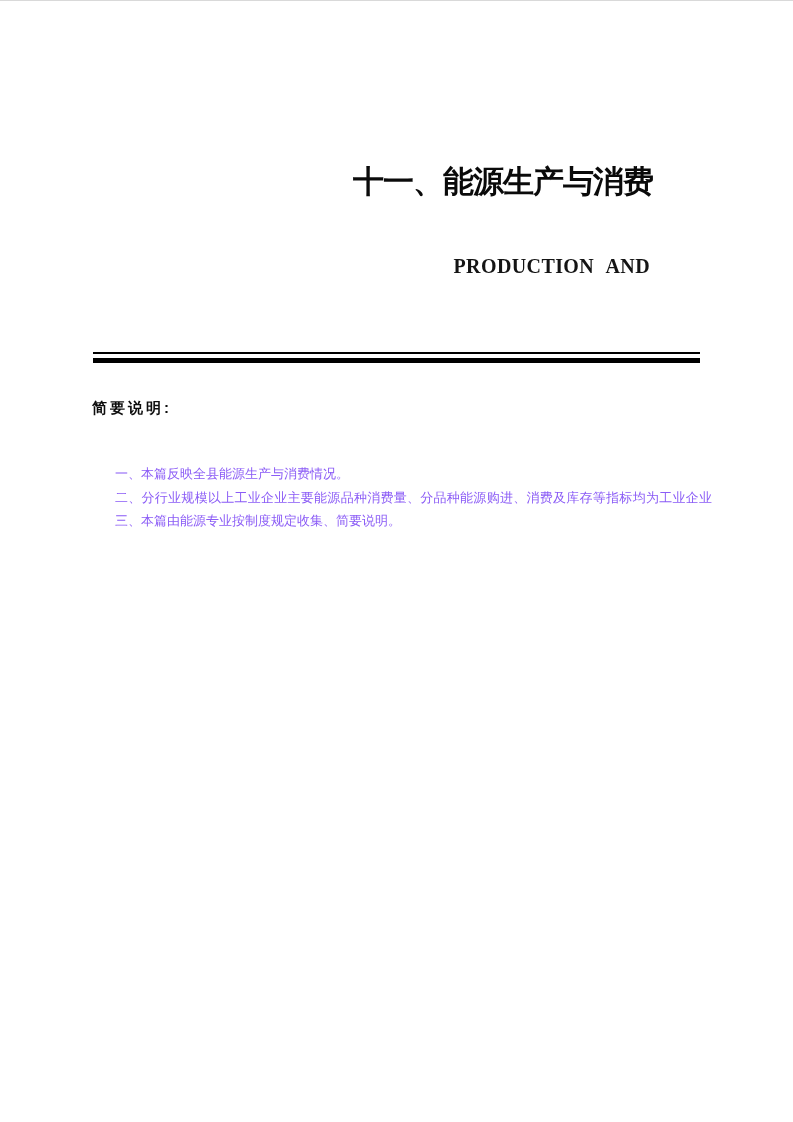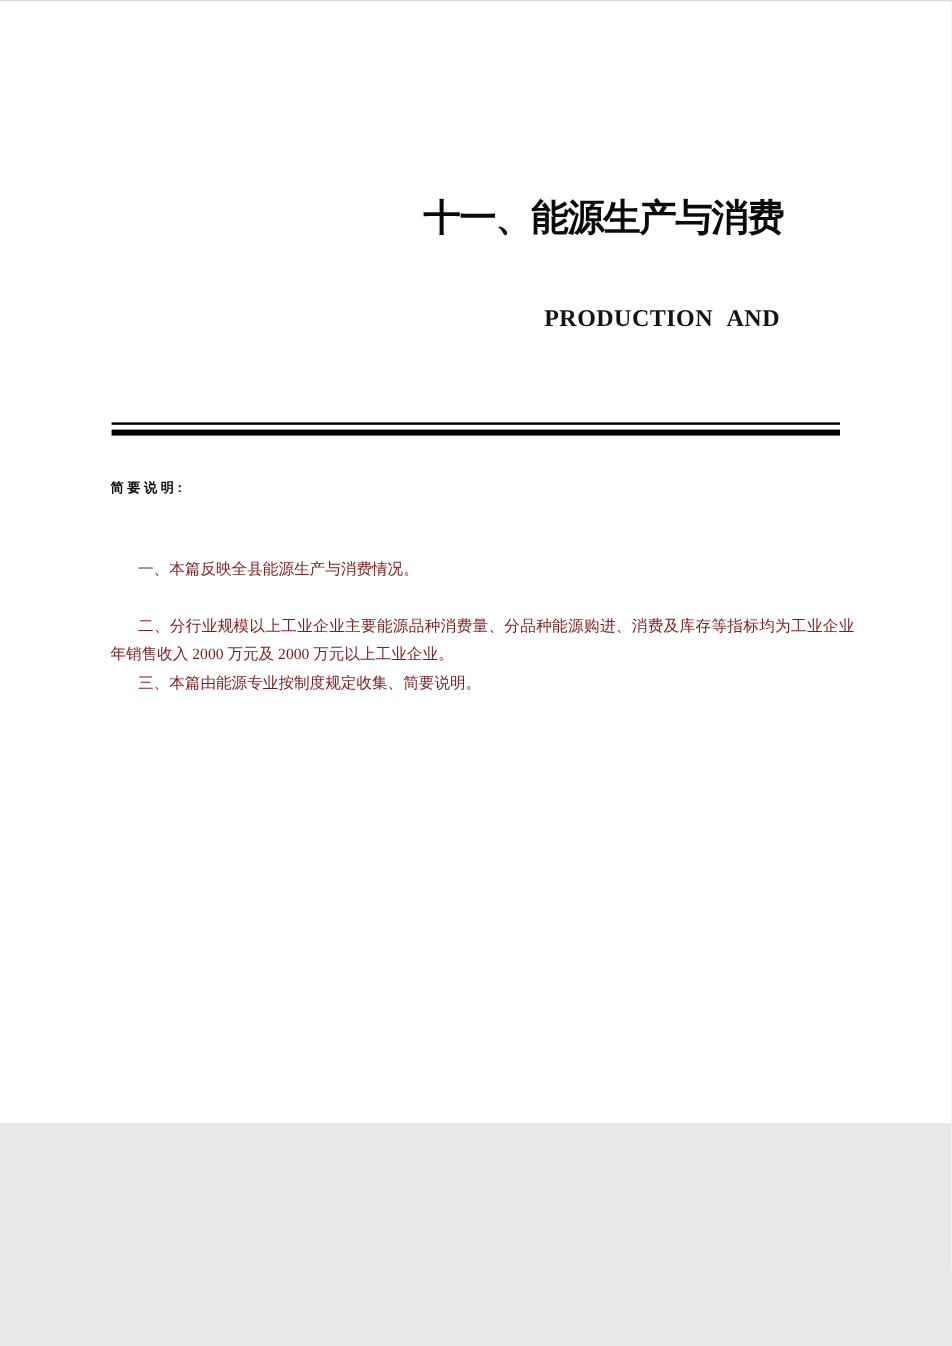--- a/index.html
+++ b/index.html
@@ -4,21 +4,21 @@
 <title>Chapter Page</title>
 <style>
   html, body {
     margin: 0;
     padding: 0;
     background: #e8e8e8;
   }
   .page {
     position: relative;
     width: 793px;
-    height: 936px;
+    height: 1122px;
     margin: 0 auto;
     background: #ffffff;
     overflow: hidden;
     font-family: "Liberation Serif", "DejaVu Serif", serif;
     color: #111111;
     box-shadow: inset 0 1px 0 #d9d9d9;
   }
 
   
   .title-cn {
@@ -59,45 +59,44 @@
   }
   .rule-thin  { height: 2px; background: #000000; }
   .rule-thick { height: 5px; background: #000000; margin-top: 4px; }
 
   
   .brief-heading {
     position: absolute;
     top: 399px;
     left: 92px;
     margin: 0;
-    font-size: 11px;
+    font-size: 15px;
     font-weight: bold;
     letter-spacing: 3px;
     color: #0d0d0d;
     font-family: "Liberation Sans", "DejaVu Sans", sans-serif;
     white-space: nowrap;
   }
 
   
   .notes {
     position: absolute;
     top: 462px;
     left: 92px;
     width: 620px;
     font-size: 13px;
     line-height: 23.5px;
-    color: #7f1d1d;
+    color: #8b5cf6;
   }
   .note-line { white-space: nowrap; }
   .note-line.indent { padding-left: 23px; }
   .note-line.fill {
     white-space: normal;
     text-align: justify;
     text-align-last: justify;
-    margin-top: 24px;
   }
 </style>
 </head>
 <body>
 
 <div class="page">
 
   <h1 class="title-cn">十一、能源生产与消费</h1>
 
   <div class="title-en">
@@ -107,17 +106,16 @@
   <div class="rule-double">
     <div class="rule-thin"></div>
     <div class="rule-thick"></div>
   </div>
 
   <h2 class="brief-heading">简要说明:</h2>
 
   <div class="notes">
     <div class="note-line indent">一、本篇反映全县能源生产与消费情况。</div>
     <div class="note-line indent fill">二、分行业规模以上工业企业主要能源品种消费量、分品种能源购进、消费及库存等指标均为工业企业</div>
-    <div class="note-line">年销售收入 2000 万元及 2000 万元以上工业企业。</div>
     <div class="note-line indent">三、本篇由能源专业按制度规定收集、简要说明。</div>
   </div>
 
 </div>
 
 </body></html>

